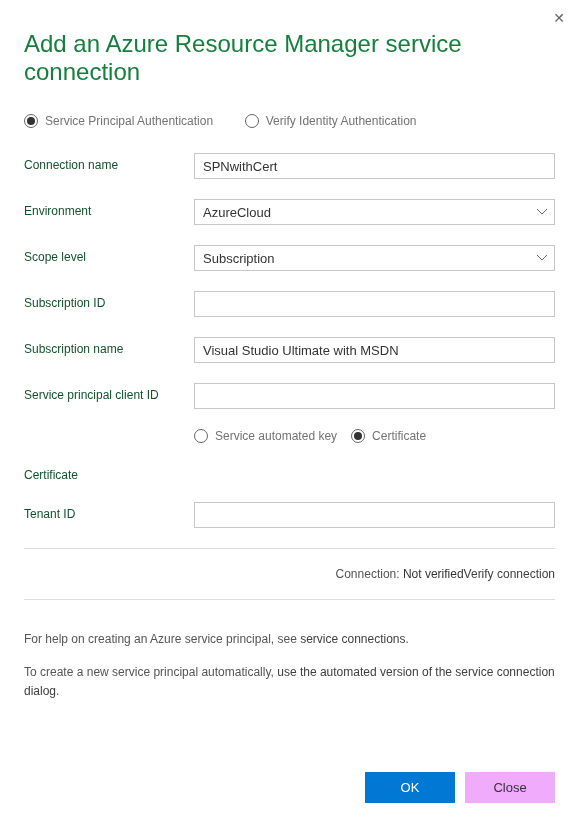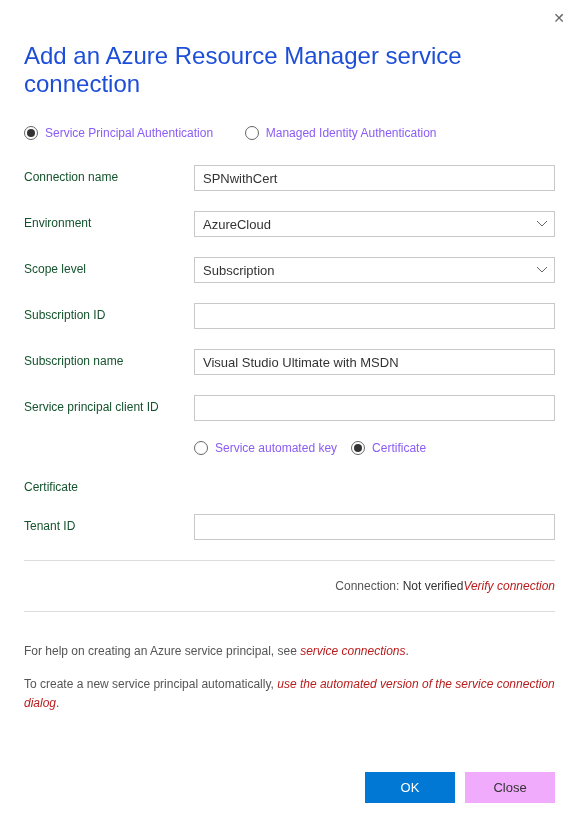--- a/index.html
+++ b/index.html
@@ -17,22 +17,22 @@
       position: absolute;
       top: 10px;
       right: 14px;
       font-size: 14px;
       color: #666;
       cursor: pointer;
     }
     h1 {
       font-size: 24px;
       font-weight: 300;
-      color: #1d4ed8;
-      margin-top: 26px;
+      color: #15803d;
+      margin-top: 14px;
       margin-bottom: 28px;
     }
     .auth-row {
       margin-bottom: 22px;
     }
     .radio-group {
       display: inline-flex;
       align-items: center;
       margin-right: 28px;
       cursor: pointer;
@@ -50,21 +50,21 @@
     .radio-circle.selected::after {
       content: "";
       position: absolute;
       top: 2px;
       left: 2px;
       width: 8px;
       height: 8px;
       border-radius: 50%;
       background: #333;
     }
-    .radio-label { font-size: 12px; color: #8b5cf6; }
+    .radio-label { font-size: 12px; color: #737373; }
     .form-row {
       display: flex;
       align-items: flex-start;
       margin-bottom: 20px;
     }
     .form-label {
       width: 170px;
       flex-shrink: 0;
       font-size: 12px;
       color: #14532d;
@@ -124,21 +124,21 @@
       border-top: 1px solid #ddd;
       margin: 18px 0;
     }
     .status-row {
       display: flex;
       justify-content: flex-end;
       align-items: center;
       font-size: 12px;
     }
     .status-row .status-label { color: #555; }
-    .link { color: #b91c1c; cursor: pointer; text-decoration: none; font-style: italic; }
+    .link { color: #404040; cursor: pointer; text-decoration: none; }
     .footer-help {
       font-size: 12px;
       color: #555;
       line-height: 1.6;
       margin-top: 30px;
     }
     .footer-help p { margin-bottom: 14px; }
     .button-row {
       position: absolute;
       bottom: 36px;
@@ -173,21 +173,21 @@
 
 <h1>Add an Azure Resource Manager service connection</h1>
 
 <div class="auth-row">
   <span class="radio-group">
     <span class="radio-circle selected"></span>
     <span class="radio-label">Service Principal Authentication</span>
   </span>
   <span class="radio-group">
     <span class="radio-circle"></span>
-    <span class="radio-label">Managed Identity Authentication</span>
+    <span class="radio-label">Verify Identity Authentication</span>
   </span>
 </div>
 
 <div class="form-row">
   <div class="form-label">Connection name</div>
   <div class="form-control">
     <input class="text-input" type="text" value="SPNwithCert" style="">
   </div>
 </div>
 

